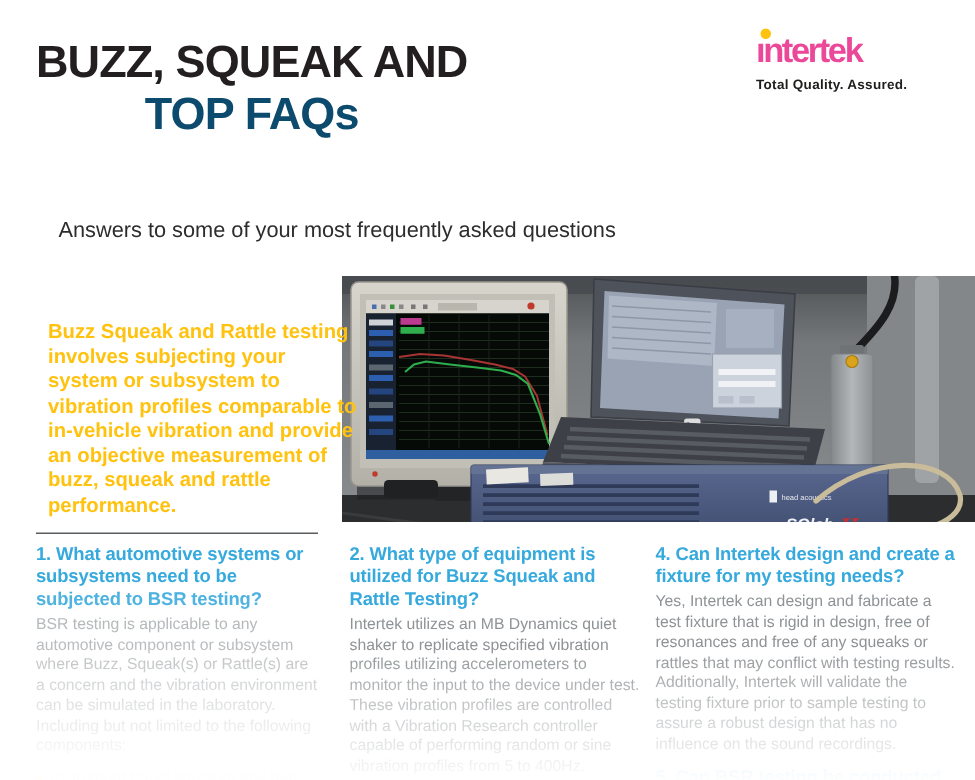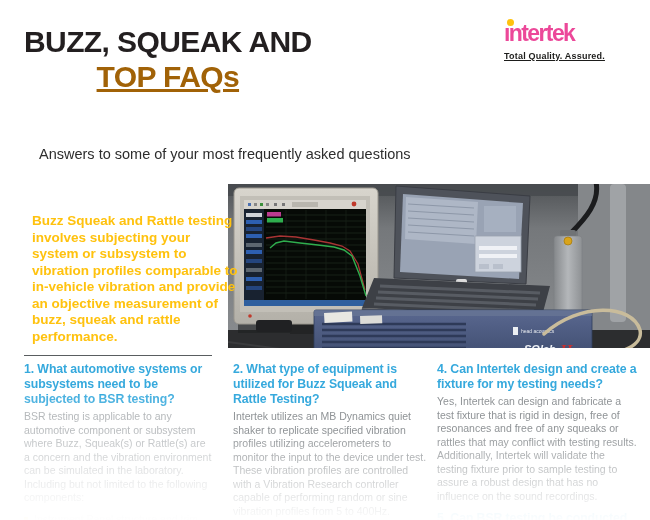--- a/index.html
+++ b/index.html
@@ -3,28 +3,28 @@
 <meta charset="utf-8">
 <style>
   html,body{margin:0;padding:0;background:#e9e9e9;}
   .page{
     position:relative;width:650px;height:520px;background:#ffffff;
     font-family:"Liberation Sans", sans-serif;overflow:hidden;margin:0 auto;
   }
   
   .title{position:absolute;left:24px;top:24px;font-weight:bold;font-size:30px;
     letter-spacing:-0.6px;line-height:35px;color:#231f20;text-align:center;}
-  .title .accent{color:#a16207;text-decoration:underline;}
+  .title .accent{color:#0c4a6e;}
   .subtitle{position:absolute;left:39px;top:146px;font-size:14.5px;color:#2d2d2d;}
   .brand{position:absolute;left:504px;top:16px;width:140px;}
   .logo-text{position:relative;font-size:23px;font-weight:bold;letter-spacing:-1.6px;
     color:#ec4899;line-height:34px;}
   .logo-dot{position:absolute;left:3px;top:3px;width:7px;height:7px;border-radius:50%;
     background:#ffc20e;}
-  .tagline{font-size:9px;font-weight:bold;color:#1d1d1b;margin-top:1px;letter-spacing:0.2px;text-decoration:underline;}
+  .tagline{font-size:9px;font-weight:bold;color:#1d1d1b;margin-top:1px;letter-spacing:0.2px;}
   
   .intro{position:absolute;left:32px;top:213px;width:208px;font-size:13.5px;font-weight:bold;
     color:#ffc20e;line-height:16.5px;}
   .intro-rule{position:absolute;left:24px;top:355px;width:188px;height:1px;background:#595d60;}
   
   .photo{position:absolute;left:228px;top:184px;width:422px;height:164px;overflow:hidden;}
   
   .col{position:absolute;top:362px;}
   .col1{left:24px;width:190px;}
   .col2{left:233px;width:194px;}

